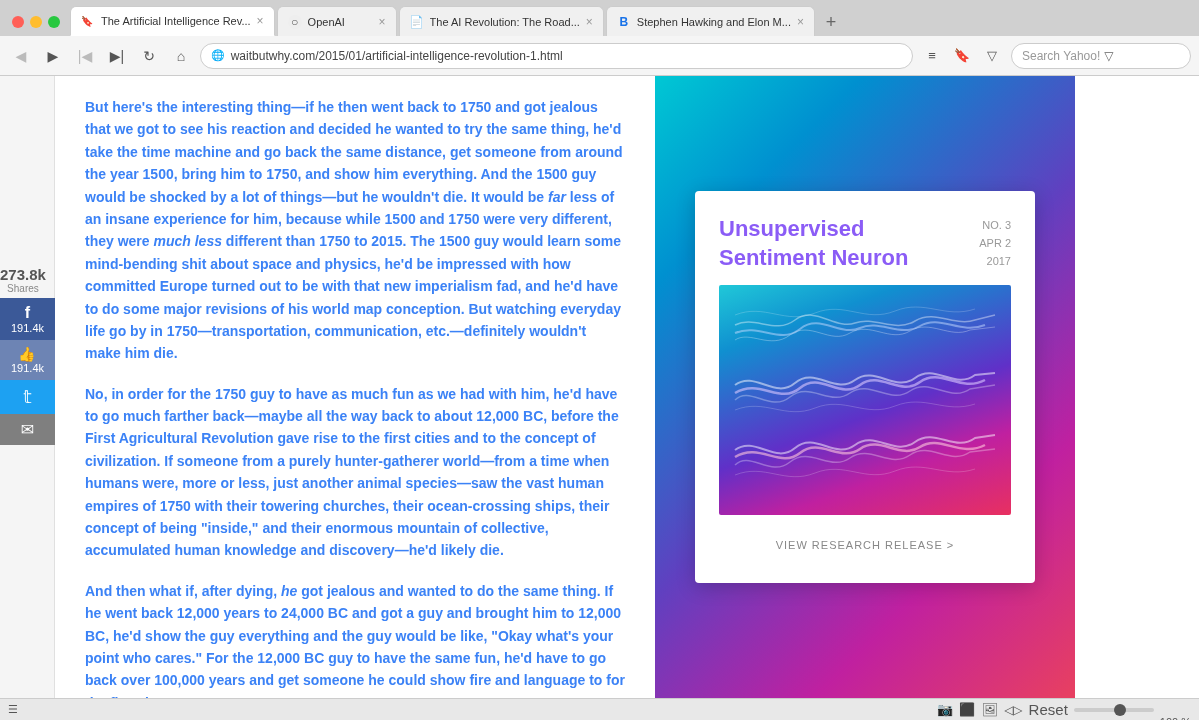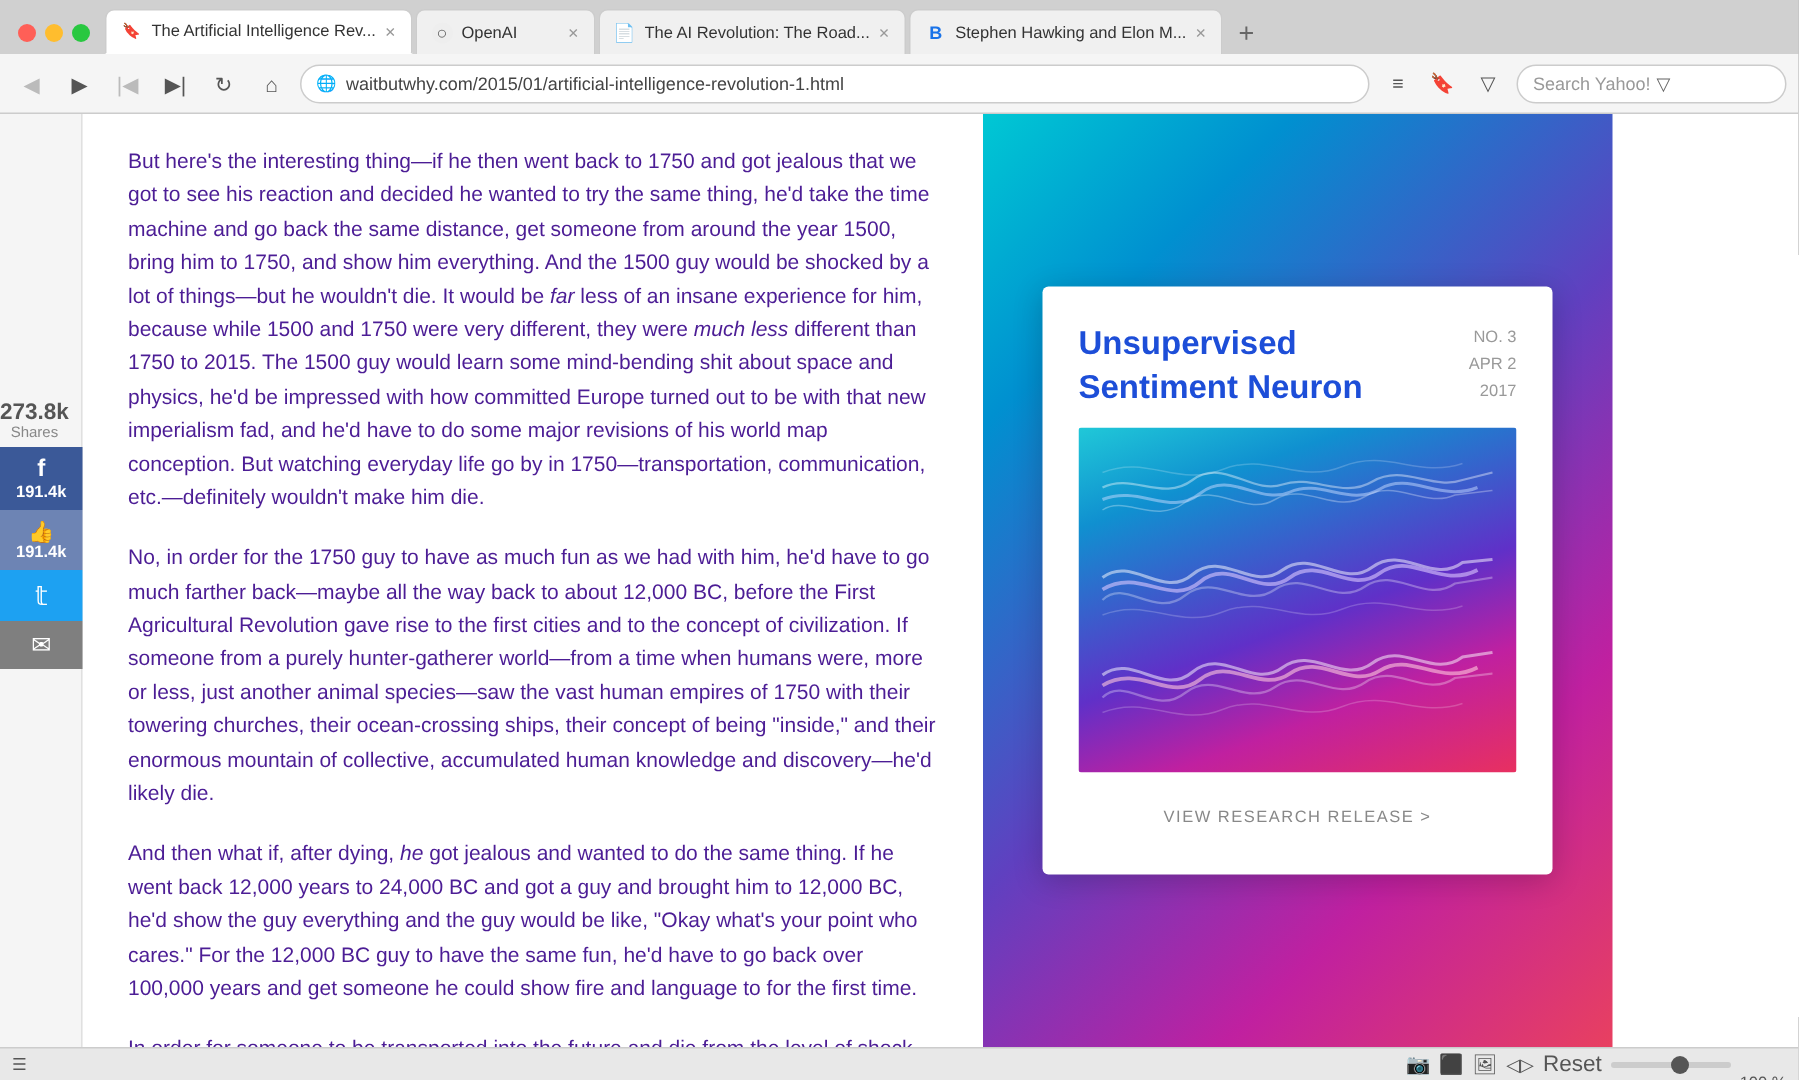--- a/index.html
+++ b/index.html
@@ -42,32 +42,32 @@
     
     .social-sidebar { width: 55px; background: #f5f5f5; border-right: 1px solid #e0e0e0; display: flex; flex-direction: column; align-items: flex-start; padding-top: 180px; gap: 0; }
     .share-count { text-align: center; padding: 10px 0 4px; }
     .share-number { font-size: 15px; font-weight: bold; color: #555; display: block; }
     .share-label { font-size: 10px; color: #888; display: block; }
     .social-fb { background: #3b5998; width: 55px; padding: 6px 0; display: flex; flex-direction: column; align-items: center; }
     .social-like { background: #6d84b4; width: 55px; padding: 6px 0; display: flex; flex-direction: column; align-items: center; }
     .social-tw { background: #1da1f2; width: 55px; padding: 6px 0; display: flex; flex-direction: column; align-items: center; }
     .social-mail { background: #7f7f7f; width: 55px; padding: 6px 0; display: flex; flex-direction: column; align-items: center; }
     .social-icon { font-size: 18px; color: white; }
-    .social-count { font-size: 11px; color: white; font-weight: bold; }
-
-    
-    .article-content { flex: 1; padding: 20px 30px; overflow-y: auto; max-width: 600px; font-size: 14px; line-height: 1.6; color: #4c1d95; }
+    .social-count { font-size: 11px; color: white; font-weight: normal; }
+
+    
+    .article-content { flex: 1; padding: 20px 30px; overflow-y: auto; max-width: 600px; font-size: 14px; line-height: 1.6; color: #3b82f6; font-weight: bold; }
     .article-para { margin-bottom: 18px; }
     .article-para em { font-style: italic; }
 
     
     .right-panel { width: 420px; background: linear-gradient(135deg, #00c8d4 0%, #0090d0 20%, #6040c0 50%, #c020a0 75%, #e84060 100%); display: flex; flex-direction: column; align-items: center; justify-content: center; padding: 20px; position: relative; }
 
     .research-card { background: white; border-radius: 4px; width: 340px; padding: 24px; box-shadow: 0 4px 20px rgba(0,0,0,0.2); }
-    .card-title { font-size: 22px; font-weight: 600; color: #1d4ed8; line-height: 1.3; margin-bottom: 0; }
+    .card-title { font-size: 22px; font-weight: 600; color: #8b5cf6; line-height: 1.3; margin-bottom: 0; }
 
     
     .card-image { width: 100%; height: 230px; border-radius: 2px; overflow: hidden; position: relative; margin-top: 8px; }
     .card-image-inner { width: 100%; height: 100%; background: linear-gradient(160deg, #20c8d8 0%, #1090d0 20%, #6030c8 55%, #c020a0 75%, #e83060 100%); position: relative; }
 
     
     .wave-svg { position: absolute; top: 0; left: 0; width: 100%; height: 100%; }
 
     .view-release-btn { margin-top: 16px; color: #888; font-size: 11px; letter-spacing: 1px; text-align: center; cursor: pointer; padding: 8px 0; width: 100%; }
 

